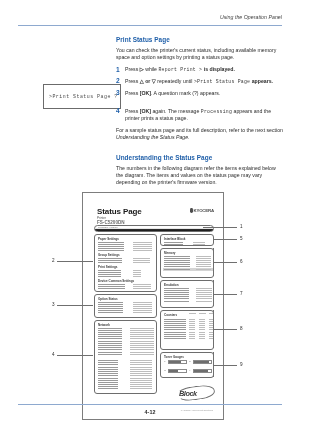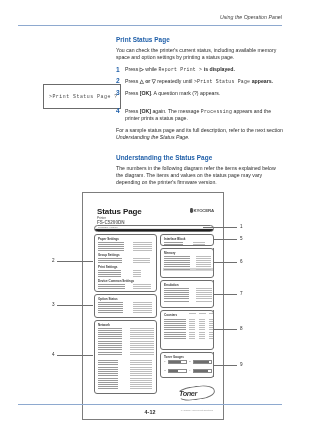--- a/index.html
+++ b/index.html
@@ -709,21 +709,21 @@
         <div class="fill" style="width:55%;"></div>
       </div>
       <div class="gauge-lbl" style="left:28px; top:16px;">Y</div>
       <div class="gauge" style="left:32px; top:15.5px; width:19px;">
         <div class="fill" style="width:80%;"></div>
       </div>
     </div>
 
     <div class="ecosys">
       <div class="swoosh"></div>
-      <div class="word">Toner</div>
+      <div class="word">Block</div>
     </div>
     <div class="footer-rule"></div>
     <div class="footer-note">KYOCERA Document Solutions</div>
 
   </div>
 
   <div class="callout-num" style="left:0px; top:66px;">2</div>
   <div class="leader" style="left:5px; top:68.5px; width:36px;"></div>
 
   <div class="callout-num" style="left:0px; top:110px;">3</div>

